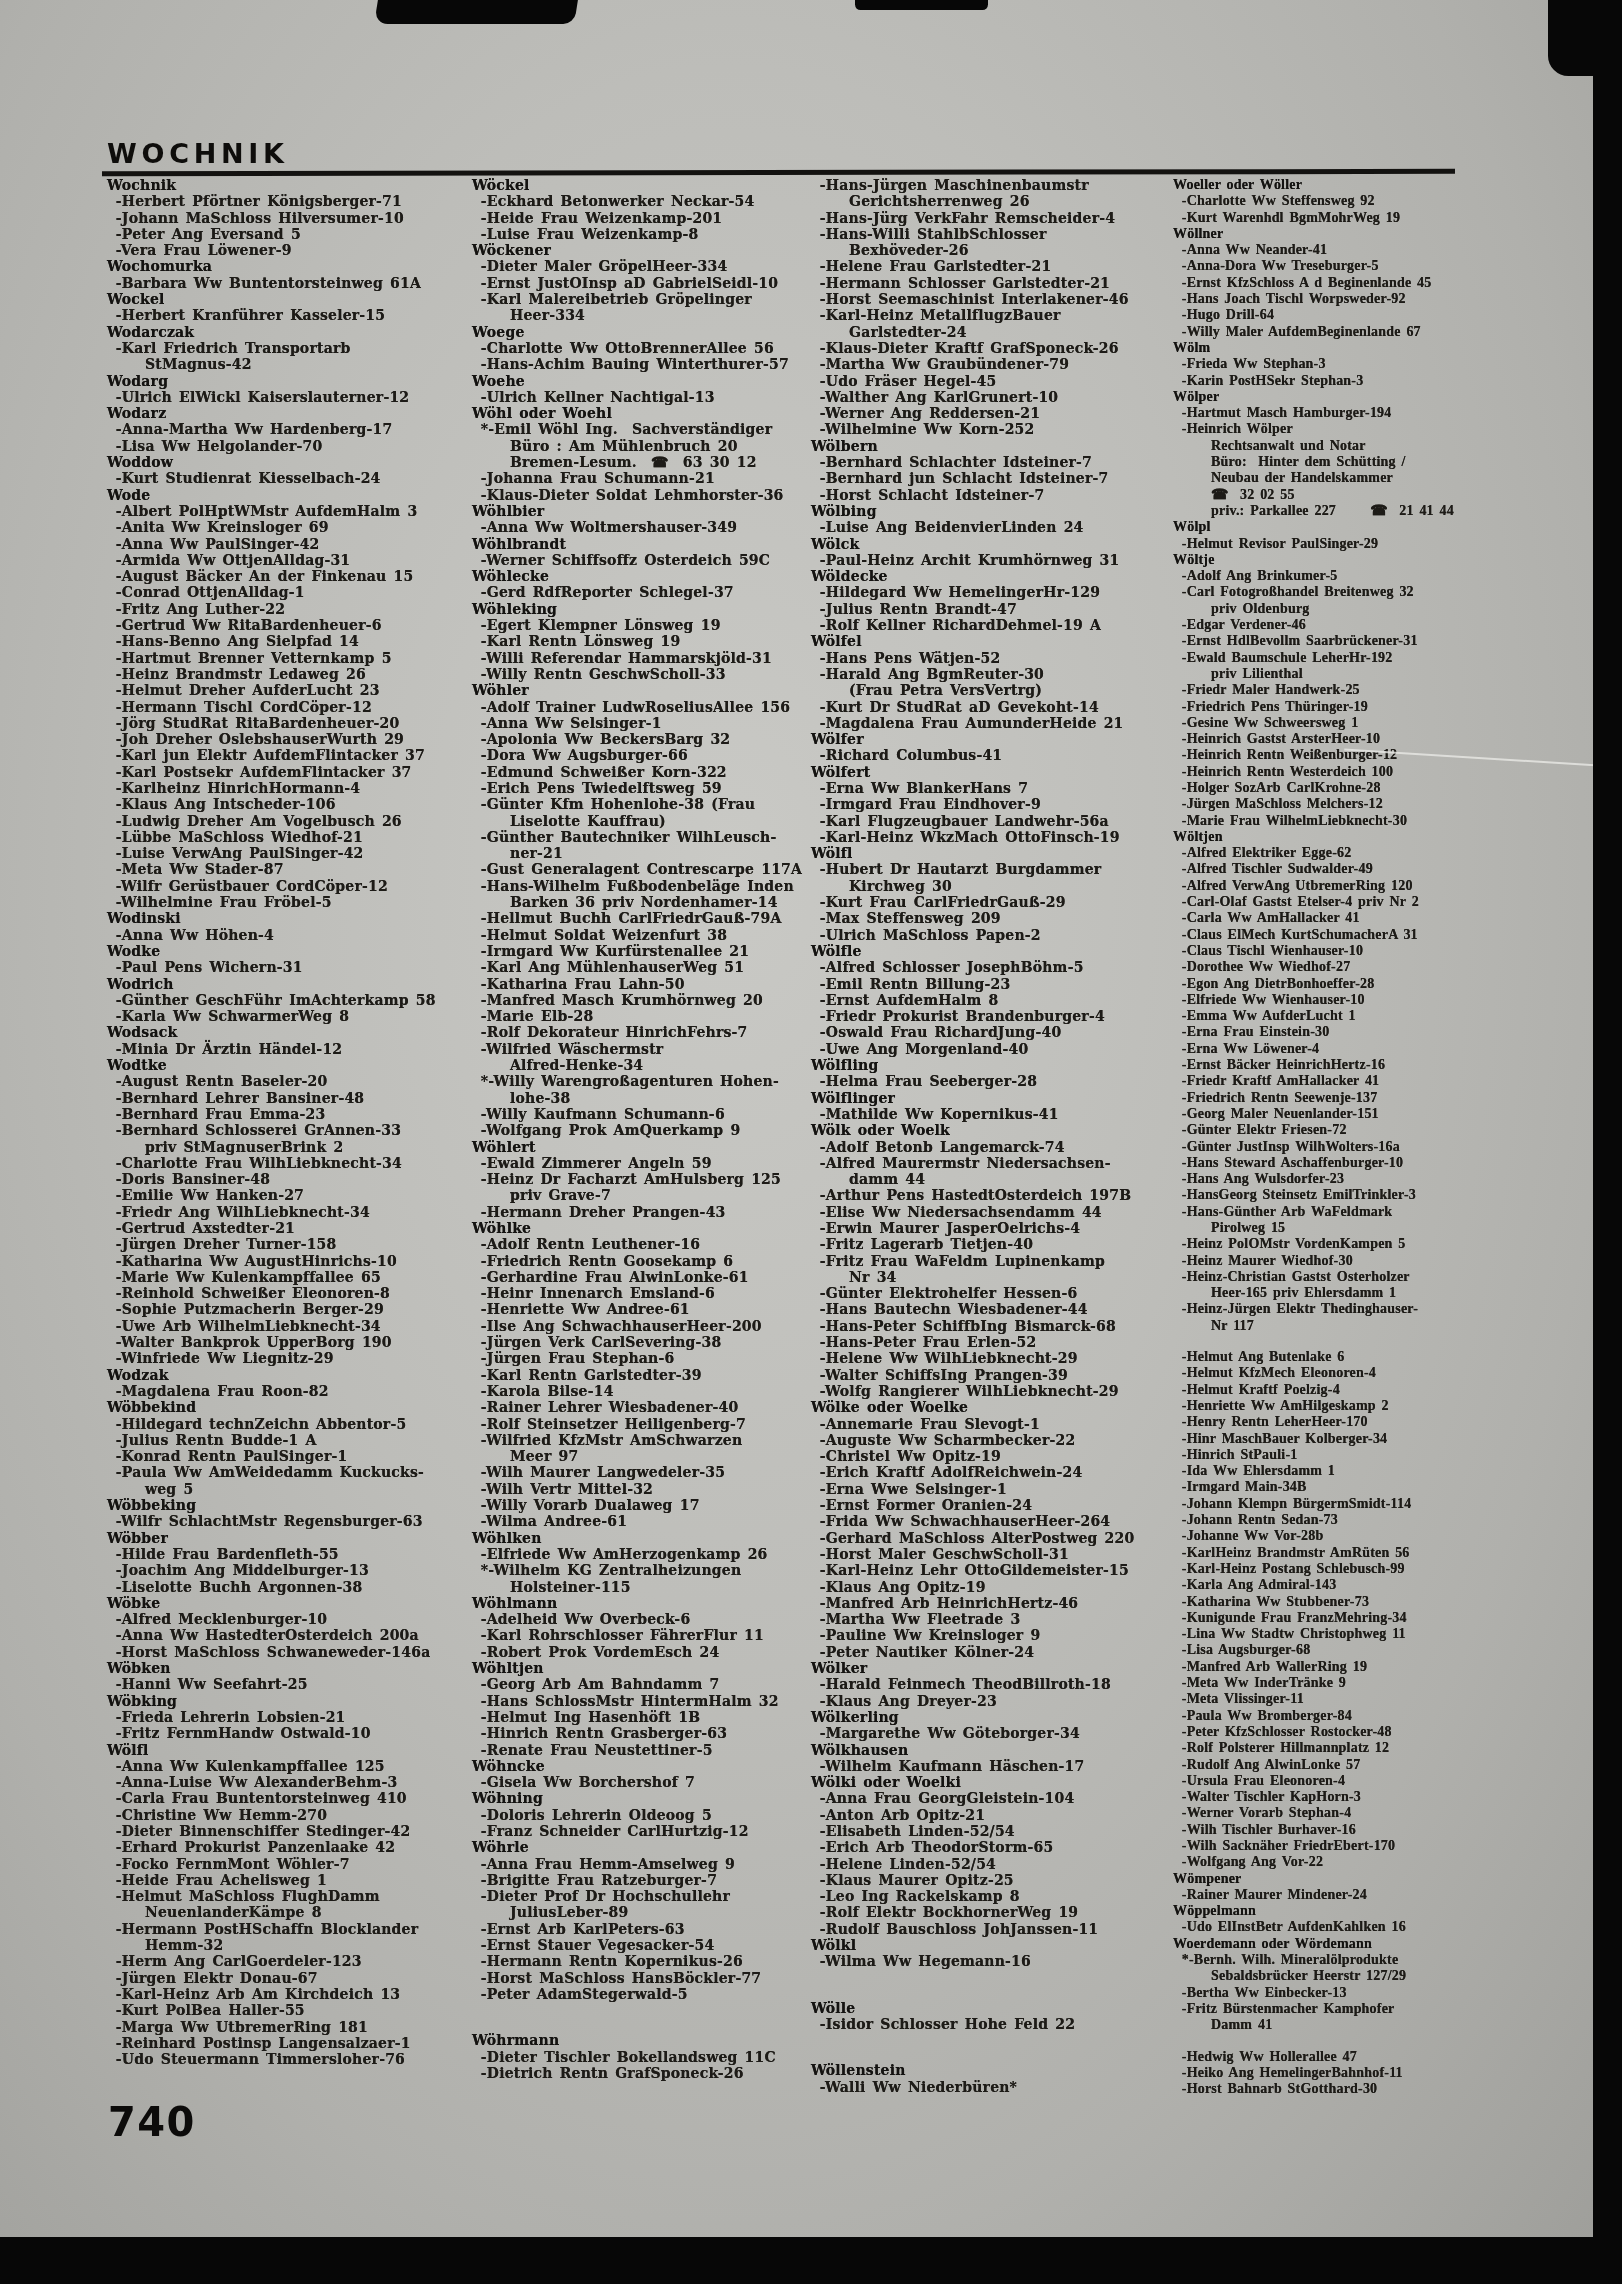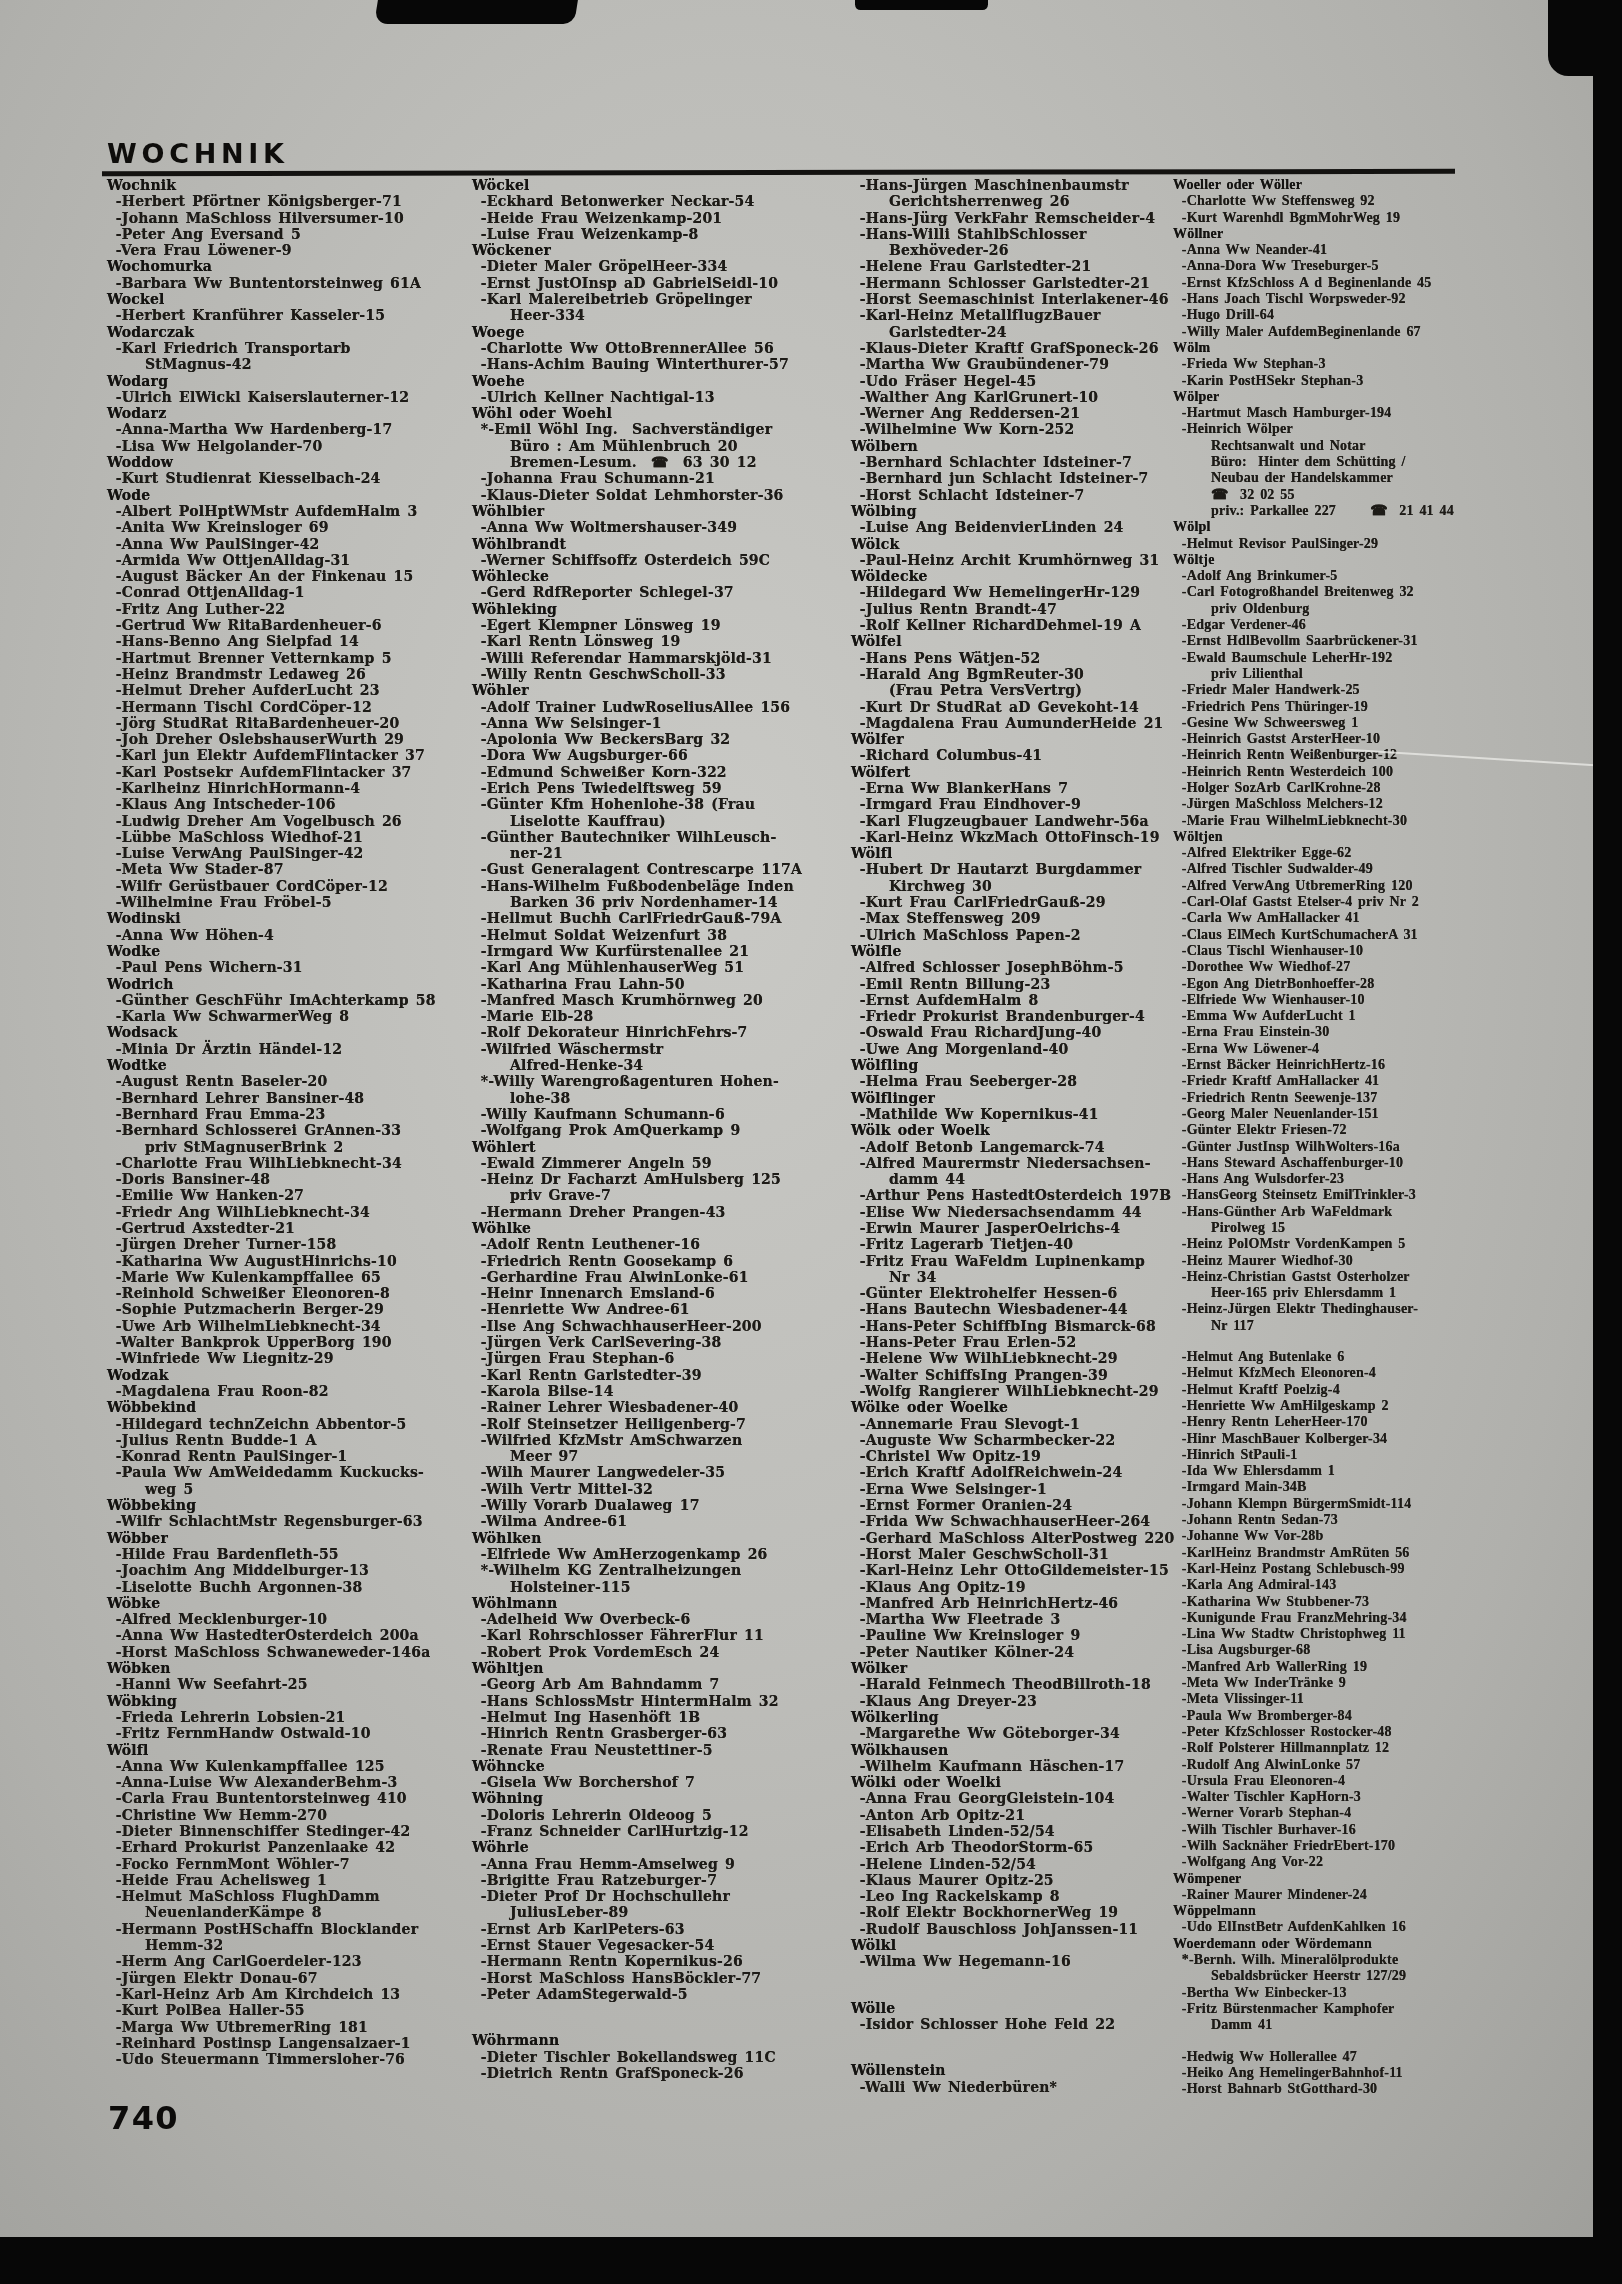--- a/index.html
+++ b/index.html
@@ -4,31 +4,31 @@
 <style>
   html,body{margin:0;padding:0;background:#141414;}
   .scan{position:relative;width:1622px;height:2284px;overflow:hidden;
         background:radial-gradient(ellipse at 45% 38%, #c9c9c5 0%, #bdbdb9 40%, #b0b0ac 70%, #9d9d99 100%);
         font-family:"DejaVu Serif", serif;}
   .title{position:absolute;left:107px;top:138px;font-family:"DejaVu Sans",sans-serif;
          font-weight:bold;font-size:27px;letter-spacing:4.7px;color:#0e0d0b;}
   .rule{position:absolute;left:102px;top:170px;width:1353px;height:5.4px;background:#131210;
         transform:rotate(-0.10deg);}
   .col{position:absolute;top:177px;width:369px;}
-  .col1{left:107px;} .col2{left:472px;} .col3{left:851px;} .col4{left:1173px;font-family:Liberation Serif, serif;}
+  .col1{left:107px;} .col2{left:472px;} .col3{left:811px;} .col4{left:1173px;font-family:Liberation Serif, serif;}
   .line{font-size:14px;line-height:16.3px;font-weight:700;color:#1d1b17;
         white-space:pre;letter-spacing:0.2px;word-spacing:2px;
         text-shadow:0 0 0.5px rgba(30,28,24,0.85);}
   .header{color:#141311;}
   .entry{padding-left:8.8px;}
   .cont{padding-left:38px;}
   .gap{margin-top:30px;}
   .gap-sm{margin-top:15px;}
   .page-number{position:absolute;left:108px;top:2099px;font-family:"DejaVu Sans",sans-serif;
-         font-weight:bold;font-size:32px;letter-spacing:1.4px;color:#0c0b0a;}
+         font-weight:bold;font-size:40px;letter-spacing:1.4px;color:#0c0b0a;}
   .artifact{position:absolute;background:#070707;}
   .smudge-a{left:376px;top:0;width:200px;height:24.4px;border-radius:0 0 10.8px 13.5px;transform:skewX(-9deg);}
   .smudge-b{left:855px;top:0;width:133px;height:9.5px;border-radius:0 0 5.4px 5.4px;}
   .smudge-c{left:1548px;top:0;width:76px;height:76px;border-radius:0 0 0 20.3px;}
   .bar-right{left:1593px;top:0;width:30px;height:2284px;}
   .bar-bottom{left:0;top:2237px;width:1622px;height:47px;}
   .scratch{position:absolute;left:1344px;top:757px;width:271px;height:2px;background:#e9e9e5;
         transform:rotate(3.6deg);opacity:0.8;}
 </style>
 </head>

